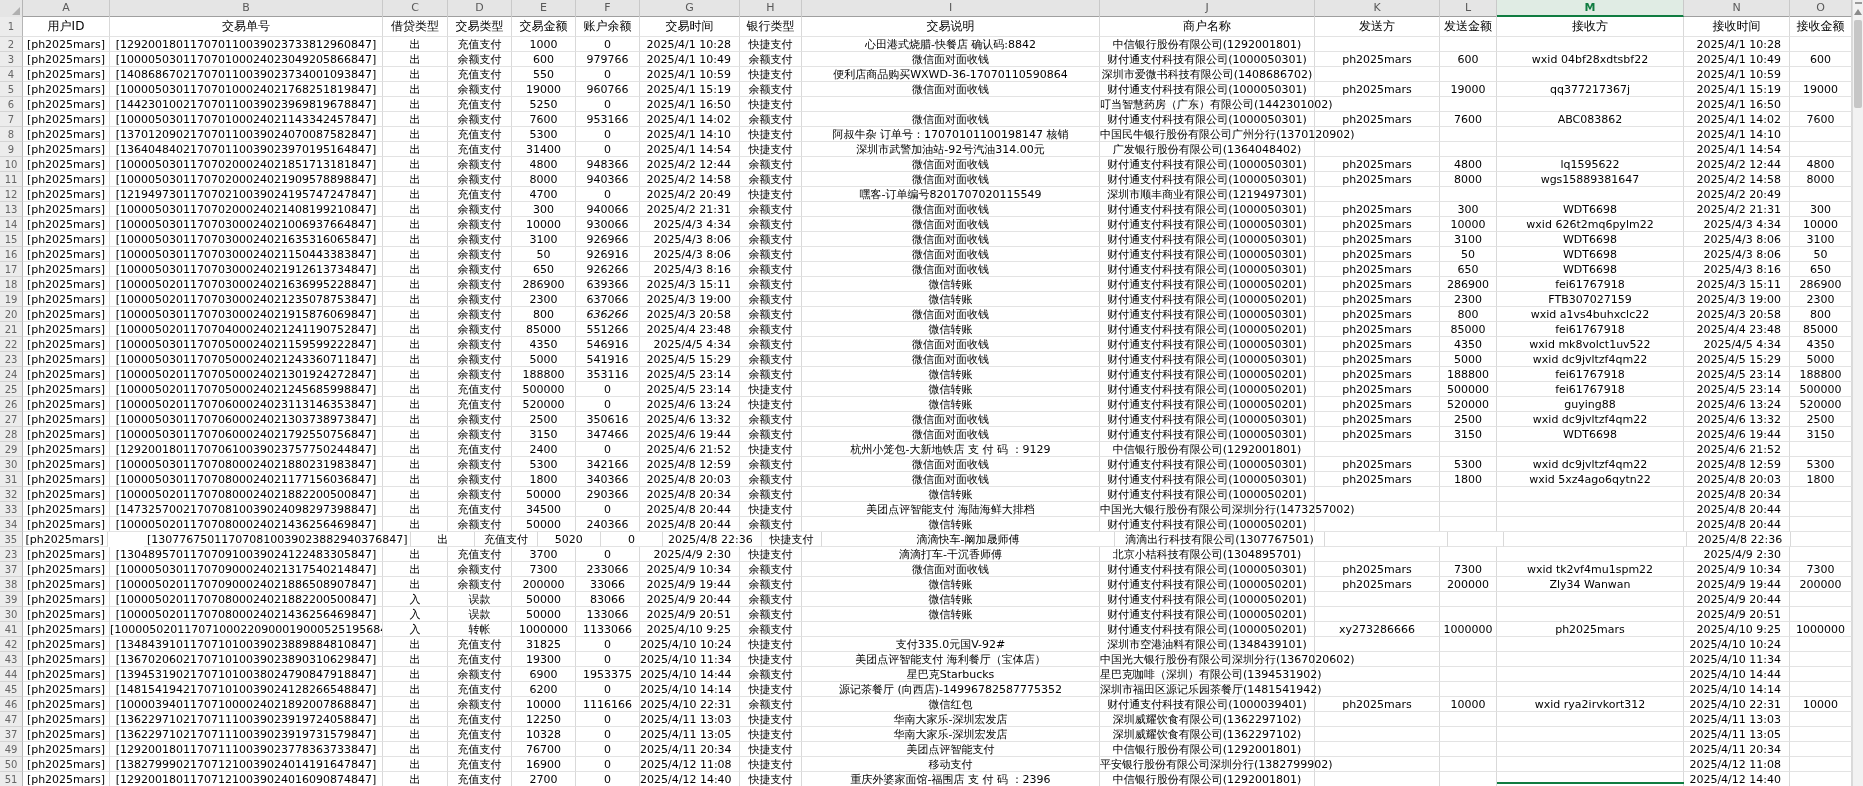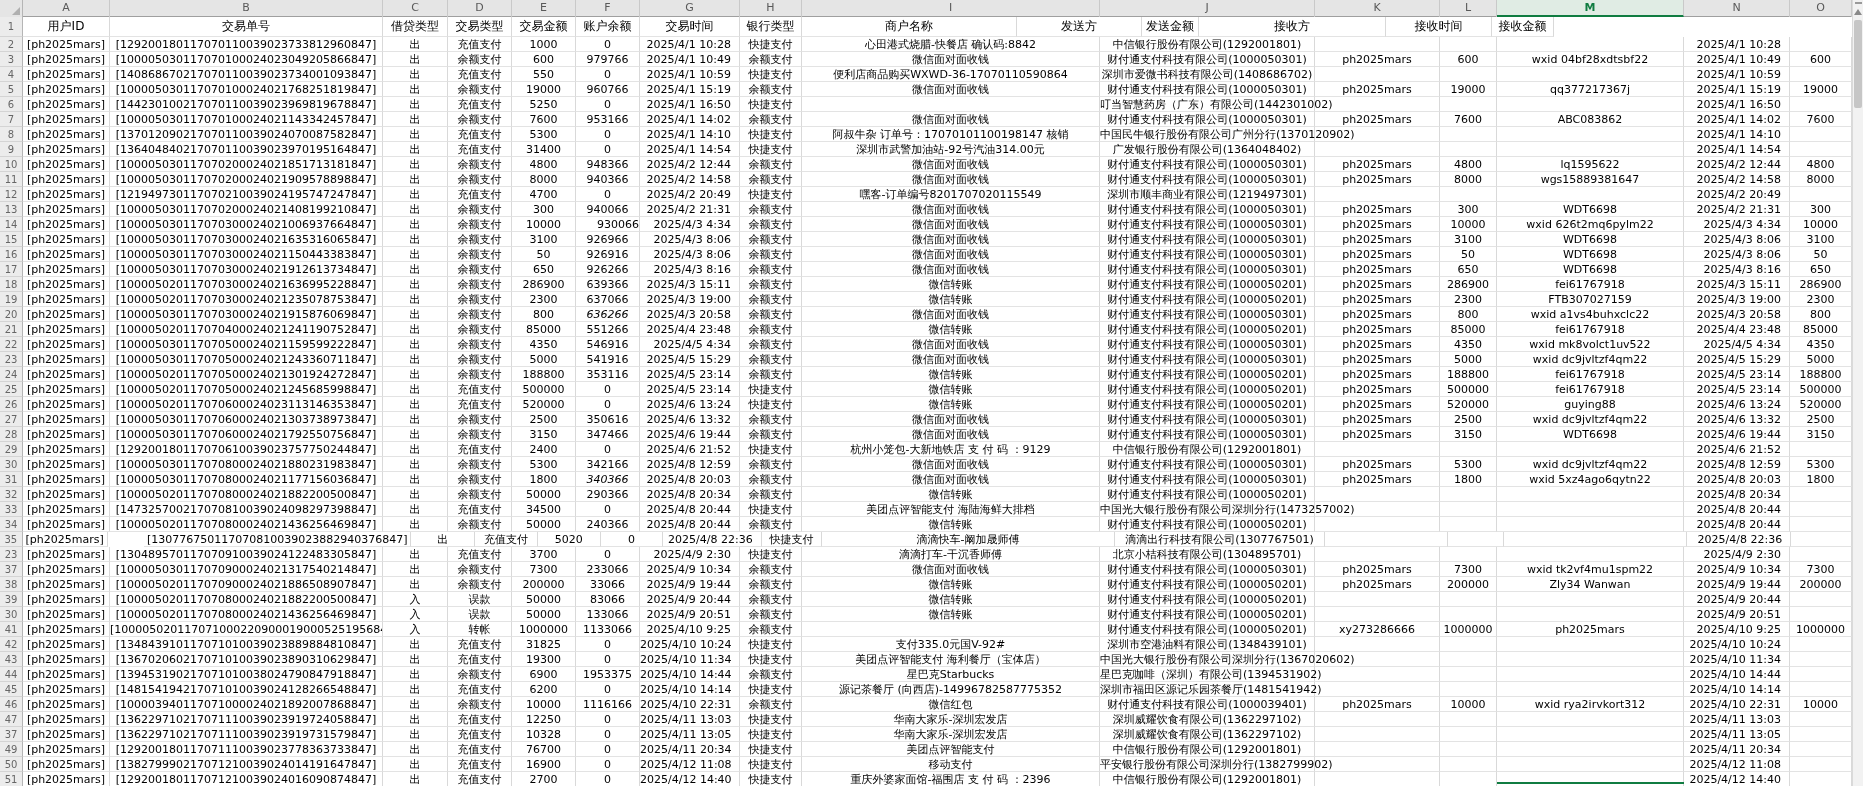--- a/index.html
+++ b/index.html
@@ -57,20 +57,21 @@
       <div class="row header">
         <div class="gut">1</div>
         <div class="cell" style="width: 87px;">用户ID</div>
         <div class="cell" style="width: 273px;">交易单号</div>
         <div class="cell" style="width: 65px;">借贷类型</div>
         <div class="cell" style="width: 64px;">交易类型</div>
         <div class="cell" style="width: 64px;">交易金额</div>
         <div class="cell" style="width: 64px;">账户余额</div>
         <div class="cell" style="width: 100px;">交易时间</div>
         <div class="cell" style="width: 62px;">银行类型</div>
+        <div class="cell" style="width: 298px;">交易说明</div>
         <div class="cell" style="width: 215px;">商户名称</div>
         <div class="cell" style="width: 125px;">发送方</div>
         <div class="cell" style="width: 57px;">发送金额</div>
         <div class="cell" style="width: 187px;">接收方</div>
         <div class="cell" style="width: 106px;">接收时间</div>
         <div class="cell" style="width: 62px;">接收金额</div>
       </div>
       <div class="row">
         <div class="gut">2</div>
         <div class="cell" style="width: 87px;">[ph2025mars]</div>
@@ -287,21 +288,21 @@
         <div class="cell alignR" style="width: 106px;">2025/4/2 21:31</div>
         <div class="cell" style="width: 62px;">300</div>
       </div>
       <div class="row">
         <div class="gut">14</div>
         <div class="cell" style="width: 87px;">[ph2025mars]</div>
         <div class="cell" style="width: 273px;">[100005030117070300024021006937664847]</div>
         <div class="cell" style="width: 65px;">出</div>
         <div class="cell" style="width: 64px;">余额支付</div>
         <div class="cell" style="width: 64px;">10000</div>
-        <div class="cell" style="width: 64px; text-align: right;">930066</div>
+        <div class="cell" style="width: 64px;">930066</div>
         <div class="cell alignR" style="width: 100px;">2025/4/3 4:34</div>
         <div class="cell" style="width: 62px;">余额支付</div>
         <div class="cell" style="width: 298px;">微信面对面收钱</div>
         <div class="cell" style="width: 215px;">财付通支付科技有限公司(1000050301)</div>
         <div class="cell" style="width: 125px;">ph2025mars</div>
         <div class="cell" style="width: 57px;">10000</div>
         <div class="cell" style="width: 187px;">wxid 626t2mq6pylm22</div>
         <div class="cell alignR" style="width: 106px;">2025/4/3 4:34</div>
         <div class="cell" style="width: 62px;">10000</div>
       </div>
@@ -593,21 +594,21 @@
         <div class="cell alignR" style="width: 106px;">2025/4/8 12:59</div>
         <div class="cell" style="width: 62px;">5300</div>
       </div>
       <div class="row">
         <div class="gut">31</div>
         <div class="cell" style="width: 87px;">[ph2025mars]</div>
         <div class="cell" style="width: 273px;">[100005030117070800024021177156036847]</div>
         <div class="cell" style="width: 65px;">出</div>
         <div class="cell" style="width: 64px;">余额支付</div>
         <div class="cell" style="width: 64px;">1800</div>
-        <div class="cell" style="width: 64px; font-style: italic;">340366</div>
+        <div class="cell" style="width: 64px;">340366</div>
         <div class="cell alignR" style="width: 100px;">2025/4/8 20:03</div>
         <div class="cell" style="width: 62px;">余额支付</div>
         <div class="cell" style="width: 298px;">微信面对面收钱</div>
         <div class="cell" style="width: 215px;">财付通支付科技有限公司(1000050301)</div>
         <div class="cell" style="width: 125px;">ph2025mars</div>
         <div class="cell" style="width: 57px;">1800</div>
         <div class="cell" style="width: 187px;">wxid 5xz4ago6qytn22</div>
         <div class="cell alignR" style="width: 106px;">2025/4/8 20:03</div>
         <div class="cell" style="width: 62px;">1800</div>
       </div>

